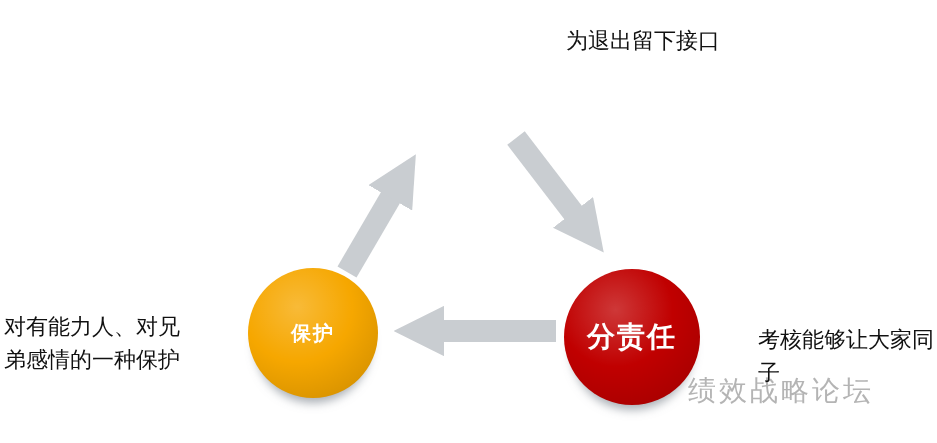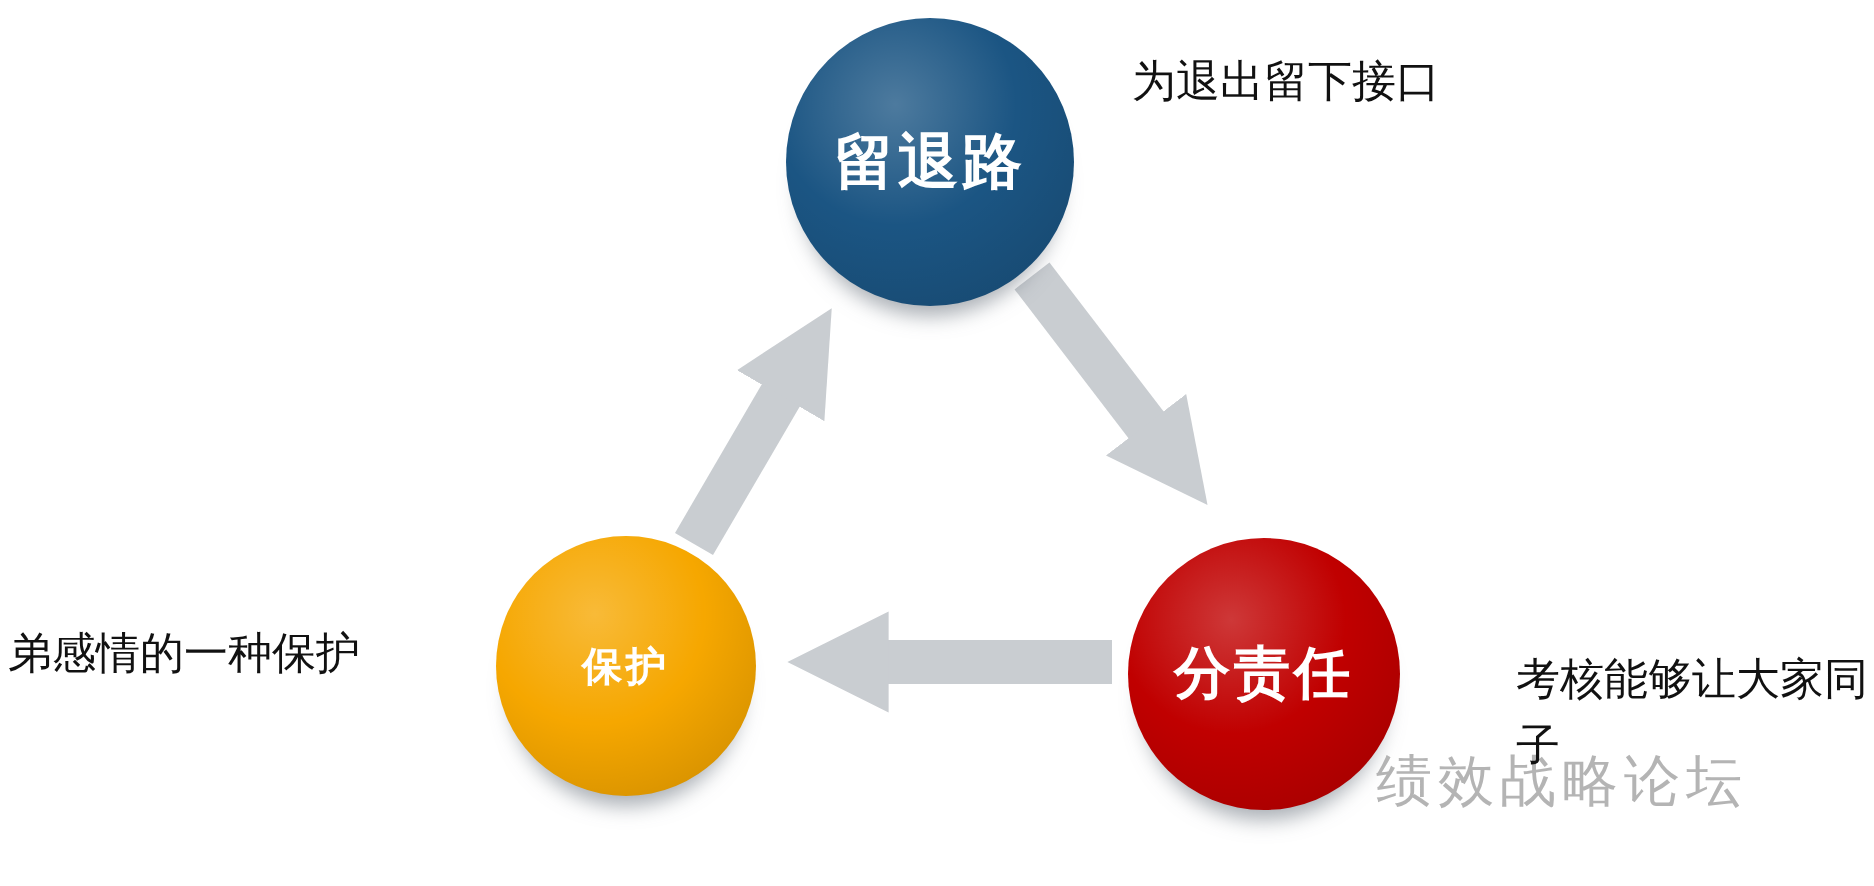--- a/index.html
+++ b/index.html
@@ -78,35 +78,33 @@
     <defs>
       <marker id="ah" markerWidth="2.3" markerHeight="2.3" refX="0.15" refY="1.15" orient="auto">
         <path d="M0,0 L2.3,1.15 L0,2.3 Z" fill="#c9cdd1"></path>
       </marker>
     </defs>
     <path d="M516,138 L575,215" fill="none" stroke="#c9cdd1" stroke-width="22" marker-end="url(#ah)"></path>
     <path d="M556,331 L441,331" fill="none" stroke="#c9cdd1" stroke-width="22" marker-end="url(#ah)"></path>
     <path d="M347,272 L392,195" fill="none" stroke="#c9cdd1" stroke-width="22" marker-end="url(#ah)"></path>
   </svg>
 
-  <div class="node node-top" style="background-color: rgb(27, 85, 131);">
-    <span class="node-label">留退路</span>
-  </div>
 
   <div class="node node-right" style="background-color: rgb(192, 0, 0);">
     <span class="node-label">分责任</span>
   </div>
 
   <div class="node node-left" style="background-color: rgb(246, 167, 0);">
     <span class="node-label">保护</span>
   </div>
 
   <div class="anno anno-top-right">为退出留下接口</div>
 
   <div class="anno anno-bottom-left">
+    <div>对有能力人、对兄</div>
     <div>弟感情的一种保护</div>
   </div>
 
   <div class="anno anno-bottom-right">
     <div>考核能够让大家同</div>
     <div>子</div>
   </div>
 
   <div class="watermark">绩效战略论坛</div>
 

